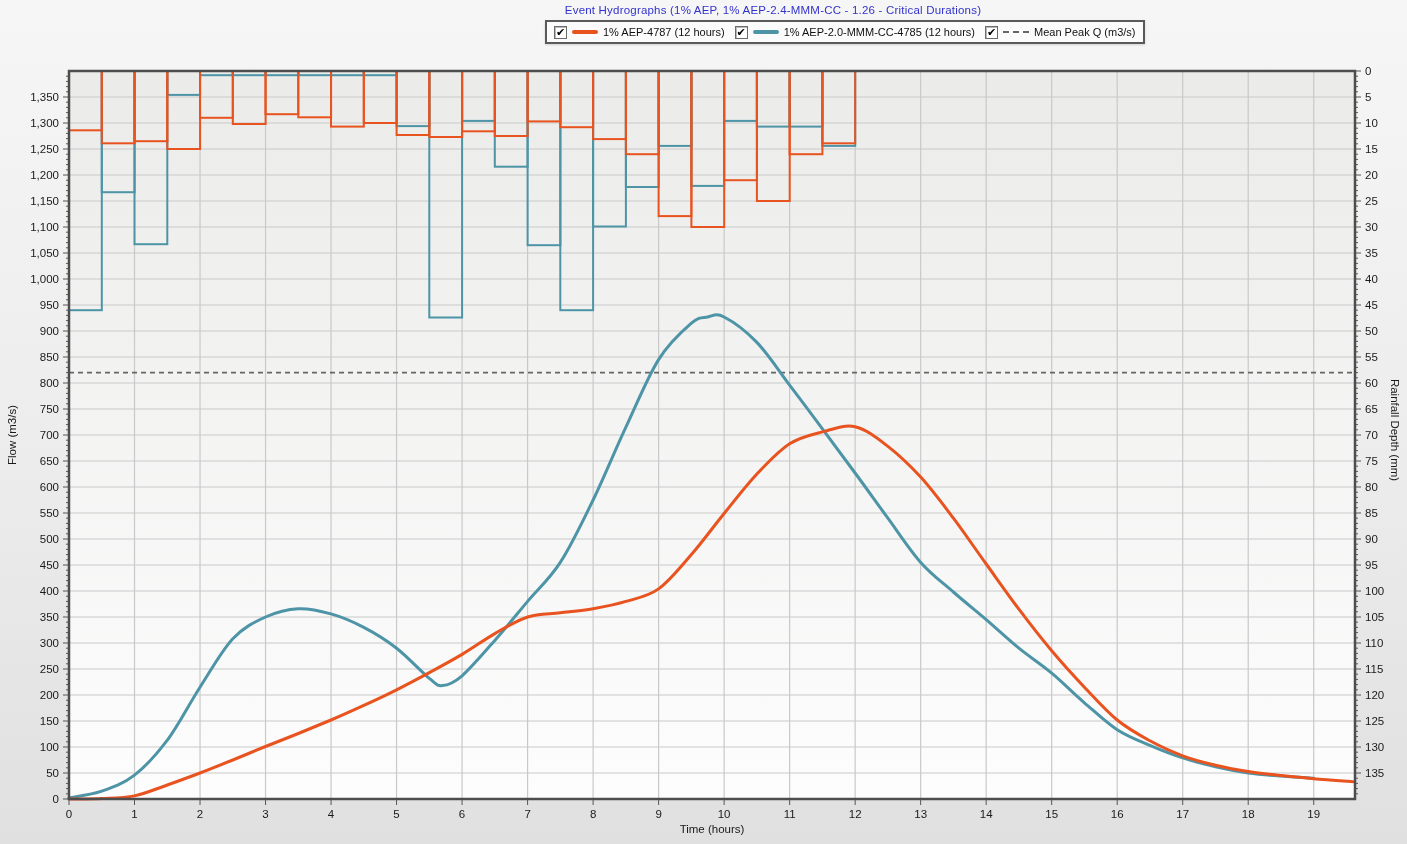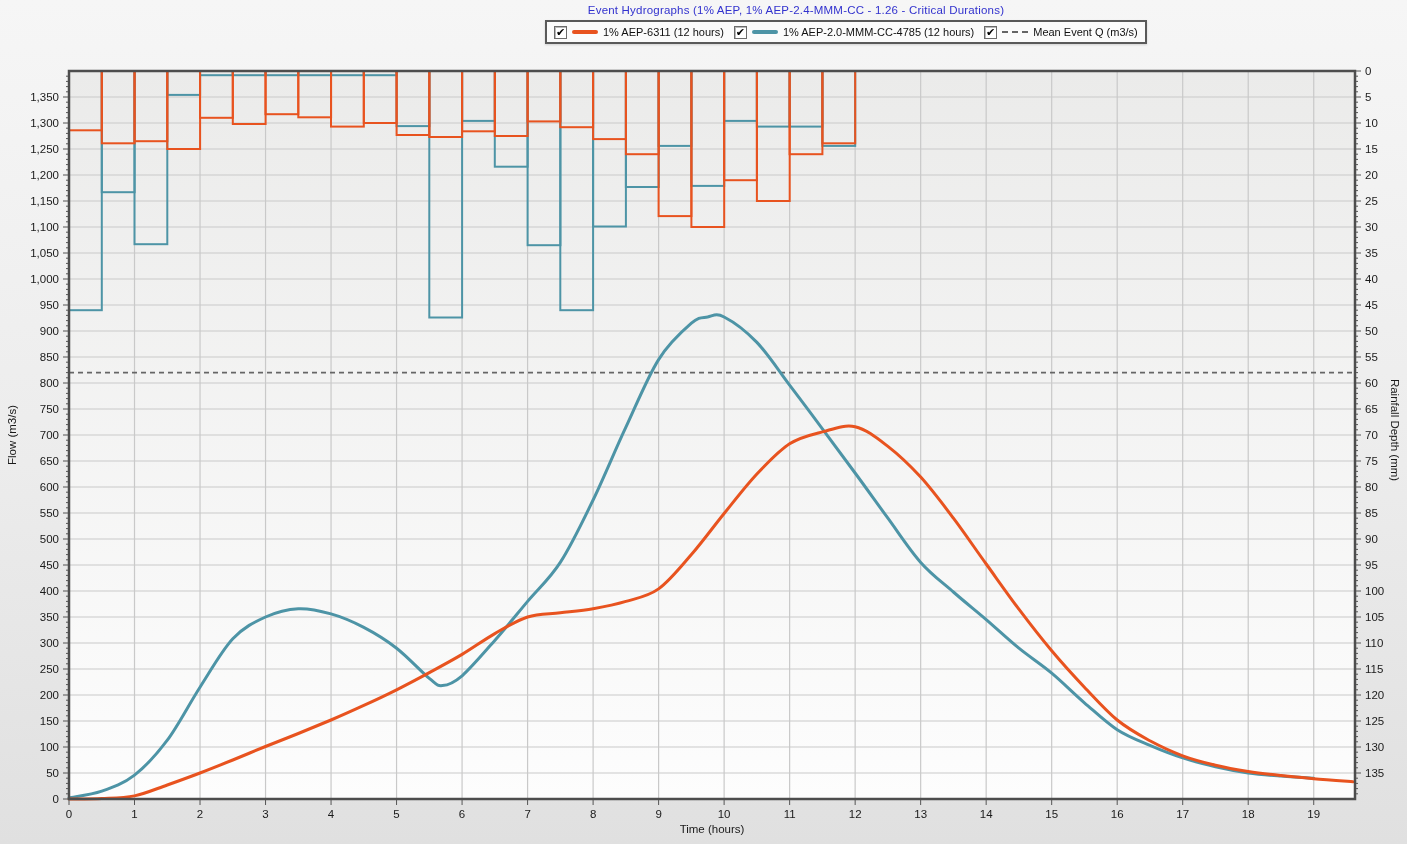--- a/index.html
+++ b/index.html
@@ -2,21 +2,21 @@
 <html><head>
 <meta charset="utf-8">
 <style>
   html,body { margin:0; padding:0; background:#d8d8d8; }
   .stage {
     position:relative; width:1407px; height:844px; overflow:hidden;
     background:linear-gradient(180deg,#f6f6f6 0%, #ececec 55%, #e0e0e0 100%);
     font-family:"Liberation Sans", sans-serif;
   }
   .chart-title {
-    position:absolute; top:4px; left:796px; transform:translateX(-50%);
+    position:absolute; top:4px; left:773px; transform:translateX(-50%);
     font-size:11.5px; white-space:nowrap; letter-spacing:0.2px;
   }
   .legend {
     position:absolute; top:20px; left:545px; height:20px;
     border:2px solid #5a5a5a; background:#fbfbfb;
     display:flex; align-items:center; padding:0 7px; gap:10px;
     box-shadow:0 1px 2px rgba(0,0,0,0.15);
   }
   .legend-item { display:flex; align-items:center; gap:5px; font-size:11px; color:#111; white-space:nowrap; }
   .cb {
@@ -531,26 +531,26 @@
       </g>
       <text x="16" y="435" font-size="11.5px" fill="#1a1a1a" text-anchor="middle" transform="rotate(-90 16 435)">Flow (m3/s)</text>
       <text x="1391" y="430" font-size="11.5px" fill="#1a1a1a" text-anchor="middle" transform="rotate(90 1391 430)">Rainfall Depth (mm)</text>
       <text x="712" y="833" font-size="11.5px" fill="#1a1a1a" text-anchor="middle">Time (hours)</text>
     </svg>
   <div class="chart-title" style="color: rgb(50, 50, 206);">Event Hydrographs (1% AEP, 1% AEP-2.4-MMM-CC - 1.26 - Critical Durations)</div>
   <div class="legend" id="legend">
       <div class="legend-item">
         <span class="cb">✔</span>
         <span class="sample" style="border-top-color: rgb(232, 83, 31);"></span>
-        <span>1% AEP-6311 (12 hours)</span>
+        <span>1% AEP-4787 (12 hours)</span>
       </div>
       <div class="legend-item">
         <span class="cb">✔</span>
         <span class="sample" style="border-top-color: rgb(77, 148, 166);"></span>
         <span>1% AEP-2.0-MMM-CC-4785 (12 hours)</span>
       </div>
       <div class="legend-item">
         <span class="cb">✔</span>
         <span class="sample dashed"></span>
-        <span>Mean Event Q (m3/s)</span>
+        <span>Mean Peak Q (m3/s)</span>
       </div>
     </div>
 </div>
 
 </body></html>

